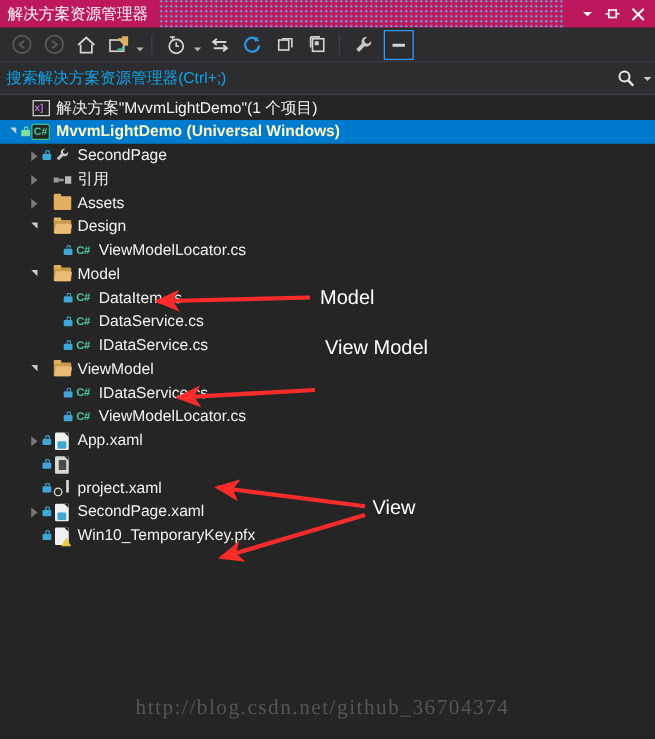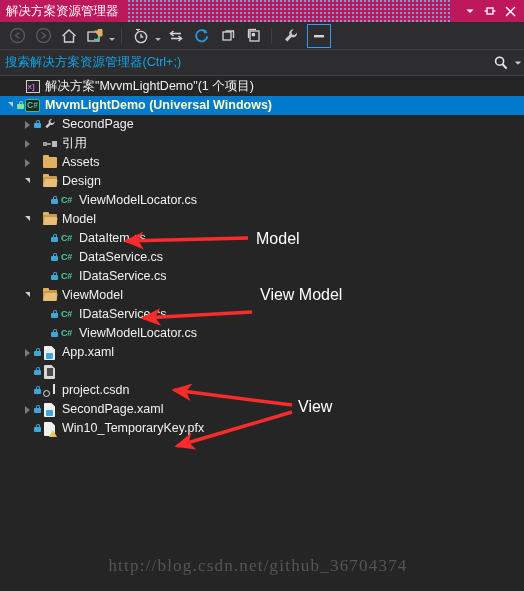--- a/index.html
+++ b/index.html
@@ -548,21 +548,21 @@
         <span class="doc manifest"></span>
       </span>
     </div>
     <div class="row">
       <span style="display:inline-block;width:21px;flex:0 0 21px;"></span>
       <span class="exp"></span>
       <span class="lock"></span>
       <span class="ico">
         <span class="jsonic"></span>
       </span>
-      <span class="lbl">project.csdn</span>
+      <span class="lbl">project.xaml</span>
     </div>
     <div class="row">
       <span style="display:inline-block;width:21px;flex:0 0 21px;"></span>
       <span class="exp">
         <i class="tri-right"></i>
       </span>
       <span class="lock"></span>
       <span class="ico">
         <span class="doc xaml"></span>
       </span>
@@ -589,16 +589,16 @@
   <path d="M248,238 L126,241" stroke="#f92b2b" stroke-width="3.4" fill="none" marker-end="url(#ahead)"></path>
 
   <path d="M252,312 L143,318" stroke="#f92b2b" stroke-width="3.4" fill="none" marker-end="url(#ahead)"></path>
 
   <path d="M292,405 L174,390" stroke="#f92b2b" stroke-width="3.4" fill="none" marker-end="url(#ahead)"></path>
 
   <path d="M292,412 L177,446" stroke="#f92b2b" stroke-width="3.4" fill="none" marker-end="url(#ahead)"></path>
 </svg>
 
 <div class="ann" style="left:256px;top:230px;">Model</div>
-<div class="ann" style="left:260px;top:286px;">View Model</div>
+<div class="ann" style="left:260px;top:270px;">View Model</div>
 <div class="ann" style="left:298px;top:398px;">View</div>
 
 <div id="watermark">http://blog.csdn.net/github_36704374</div>
 
 </body></html>

